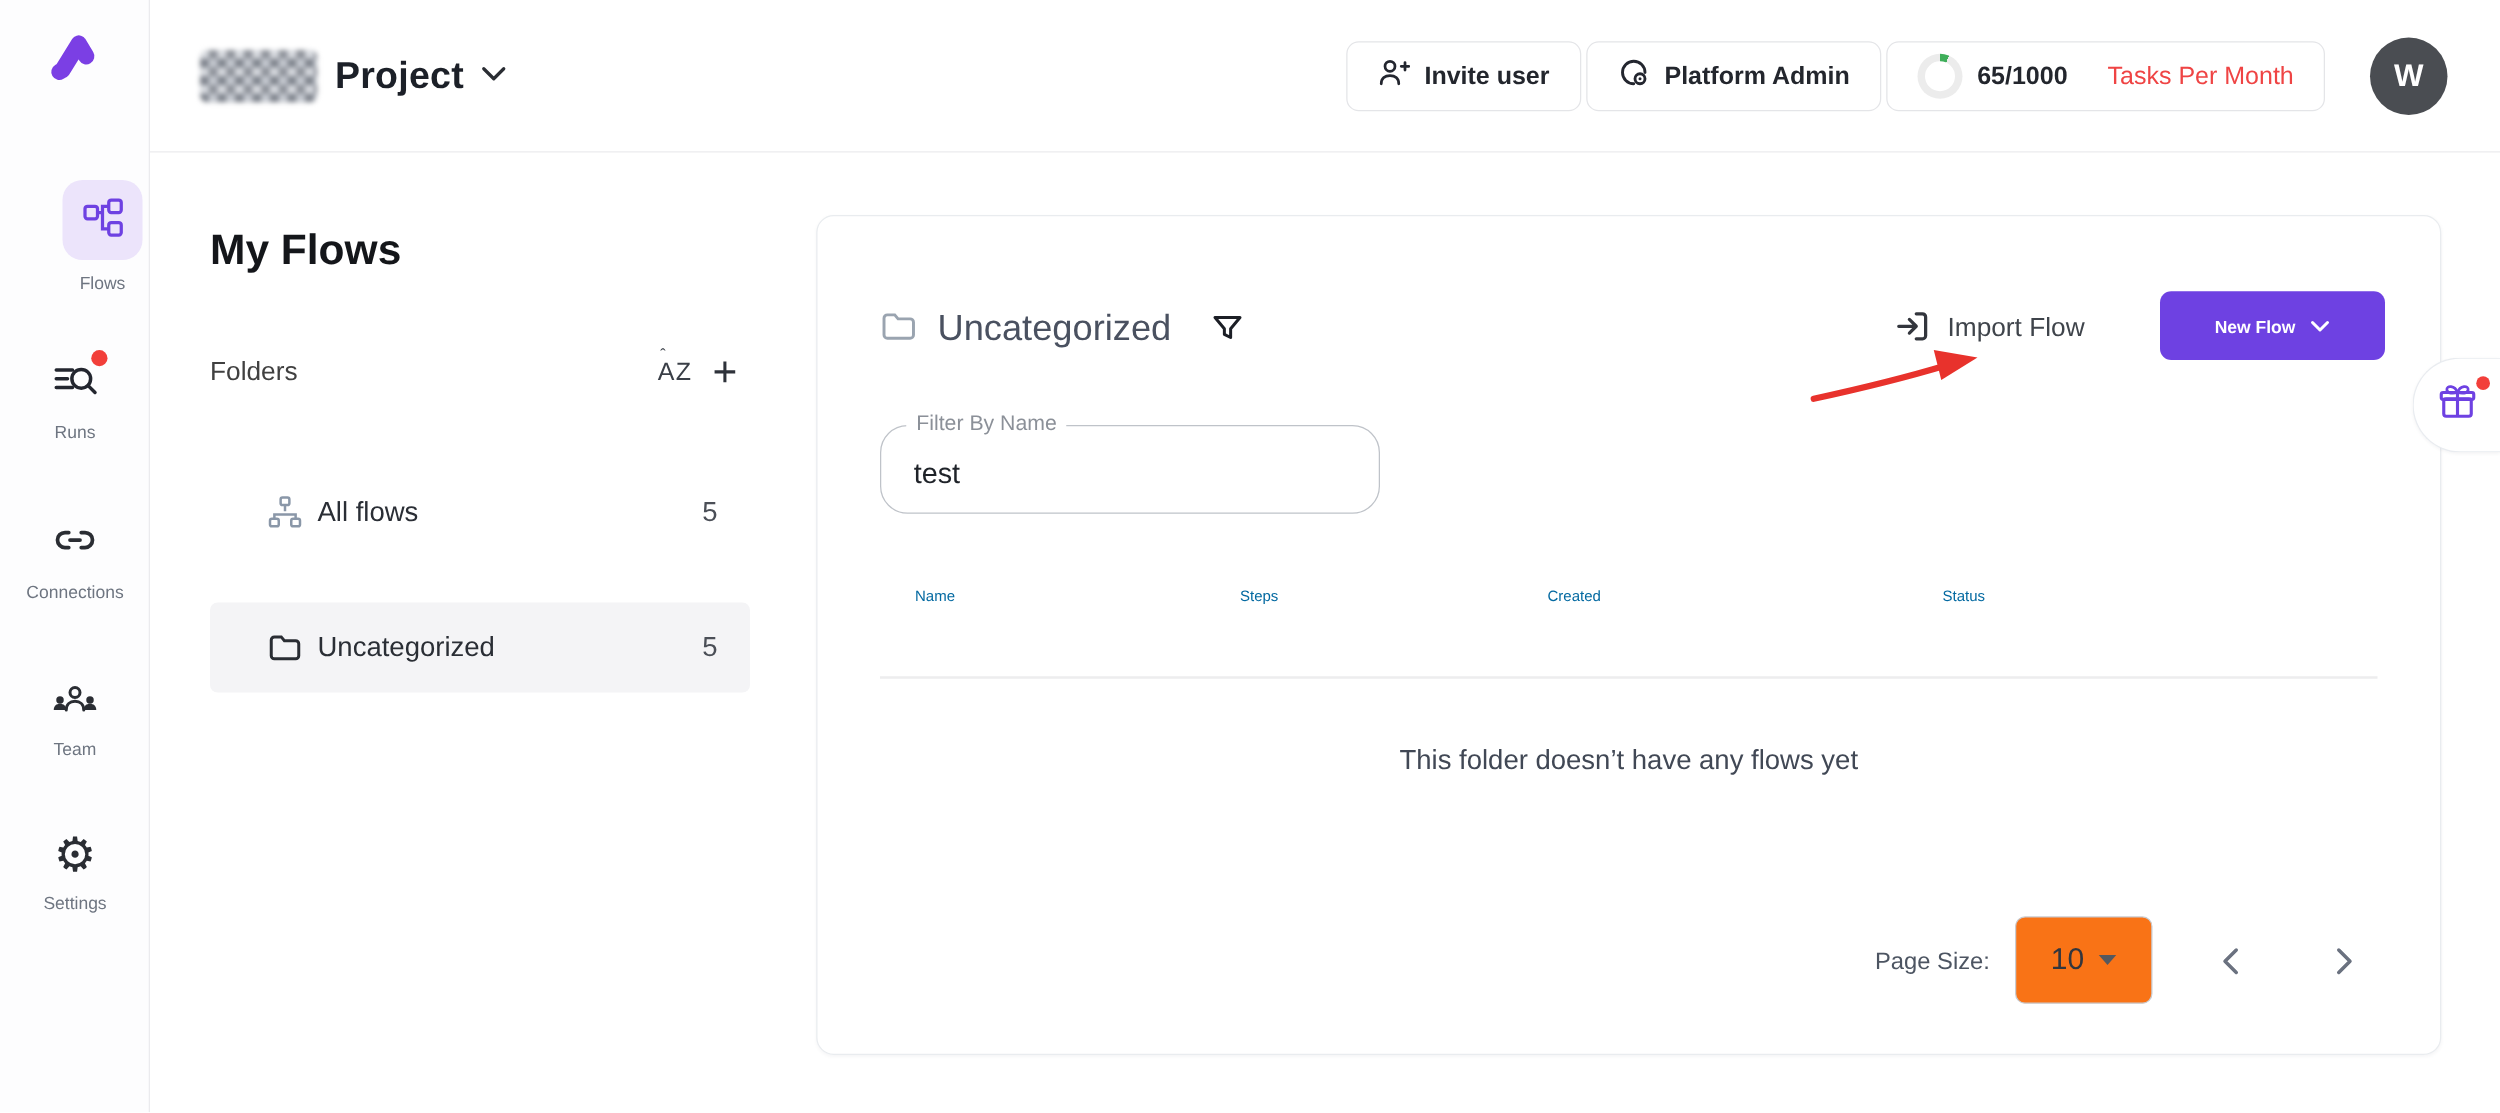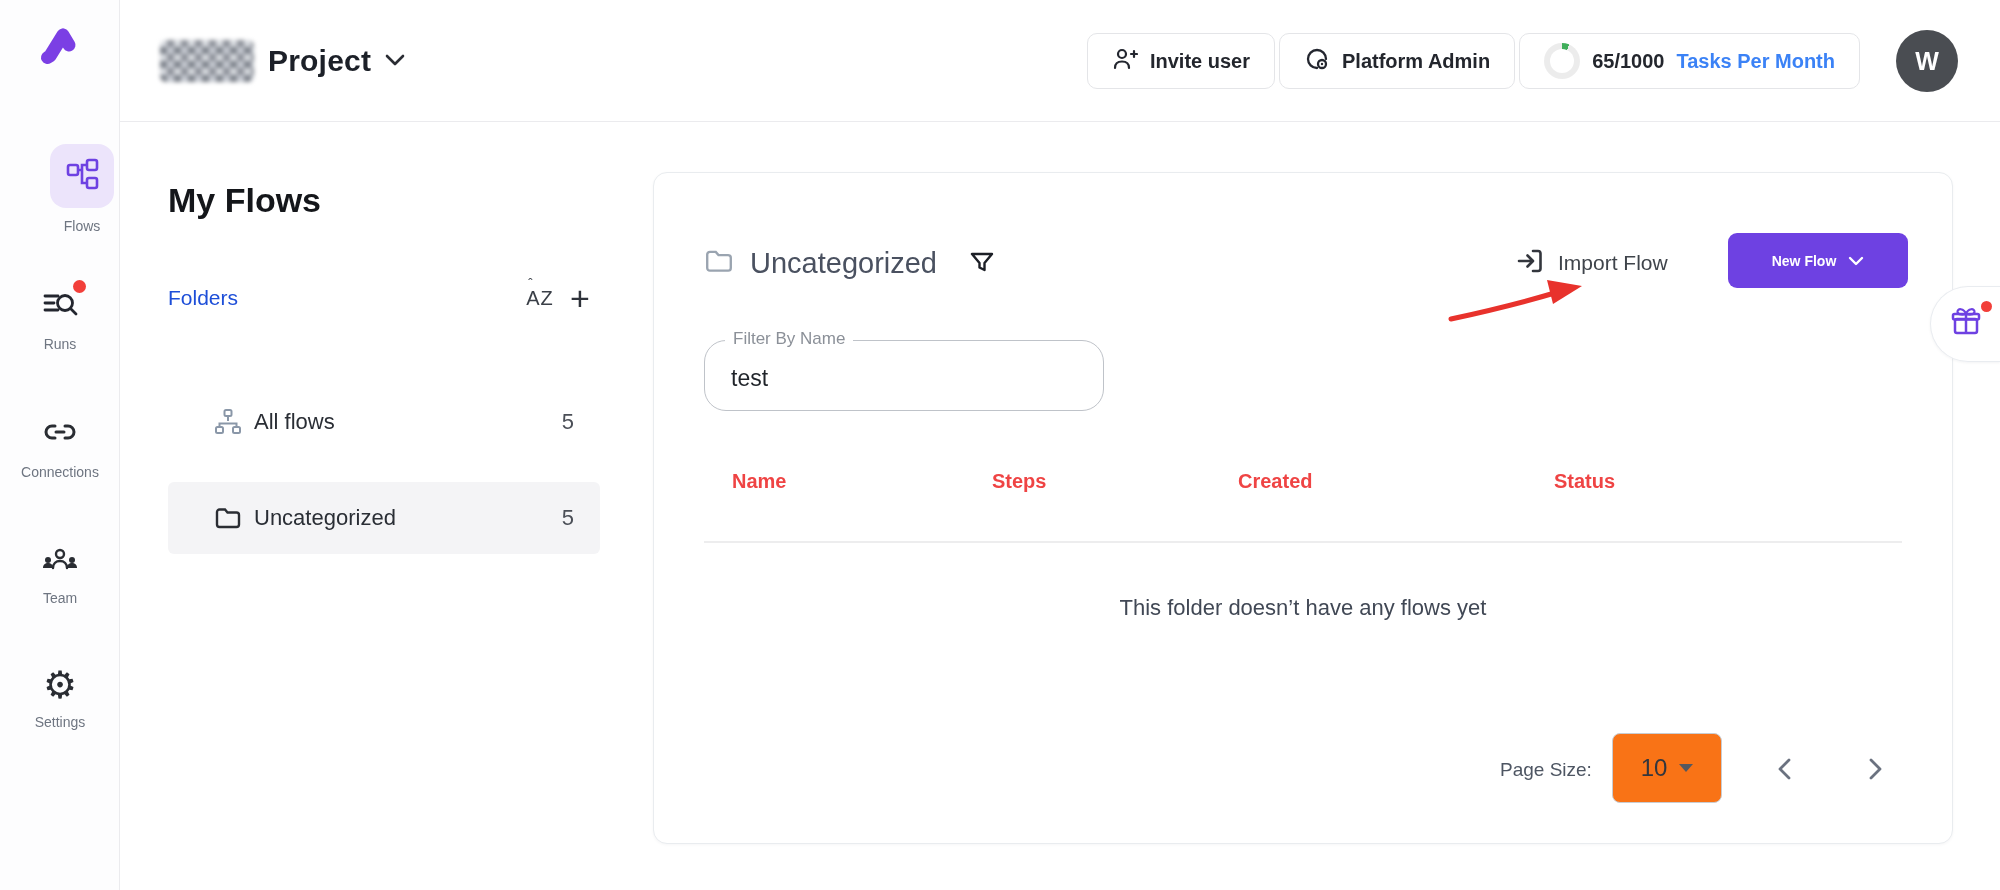--- a/index.html
+++ b/index.html
@@ -29,28 +29,28 @@
     background:conic-gradient(from 0deg,#8d9199 25%,#c6cad1 0 50%,#7e838c 0 75%,#d8dbe0 0) 0 0/14px 14px;}
   .project-label{font-size:30px;font-weight:700;color:#1c2028;letter-spacing:.2px;}
   .topbar-right{position:absolute;right:42px;top:0;height:122px;display:flex;align-items:center;gap:4px;}
   .tb-btn{height:56px;display:flex;align-items:center;gap:12px;padding:0 24px;background:#fff;
     border:1px solid #e4e5e8;border-radius:10px;font-size:20px;font-weight:600;color:#23262d;cursor:pointer;}
   .tasks-badge{cursor:default;}
   .ring{position:relative;width:36px;height:36px;border-radius:50%;
     background:conic-gradient(var(--progress-green) 0 24deg,#ececec 24deg 360deg);}
   .ring::after{content:"";position:absolute;left:6px;top:6px;width:24px;height:24px;border-radius:50%;background:#fff;}
   .tasks-frac{font-weight:700;color:#23262d;}
-  .tasks-label{font-weight:700;color:#3b82f6;}
+  .tasks-label{font-weight:400;color:#ef4444;margin-left:20px;}
   .avatar{width:62px;height:62px;margin-left:32px;border-radius:50%;background:var(--avatar-bg);
     color:#fff;font-size:25px;font-weight:700;display:flex;align-items:center;justify-content:center;cursor:pointer;}
 
   
   .page-title{position:absolute;left:168px;top:166px;font-size:34px;font-weight:700;color:#14161a;margin-top:15px;}
   .folders-head{position:absolute;left:168px;top:278px;width:432px;display:flex;align-items:center;}
-  .folders-label{font-size:21px;color:#1d4ed8;}
+  .folders-label{font-size:21px;color:#404040;}
   .folders-head .spacer{flex:1;}
   .icon-btn{display:inline-flex;align-items:center;justify-content:center;width:40px;height:40px;cursor:pointer;border-radius:8px;}
   .az{position:relative;font-size:20px;color:#3a3f47;letter-spacing:1px;text-align:right;}
   .az .caret{position:absolute;top:-11px;left:2px;font-size:13px;color:#3a3f47;}
   .plus{font-size:34px;font-weight:300;color:#2e323a;line-height:1;}
   .folder-row{position:absolute;left:168px;width:432px;height:72px;display:flex;align-items:center;
     padding:0 26px 0 46px;border-radius:6px;cursor:pointer;}
   .folder-row.selected{background:#f4f4f6;}
   .folder-row .f-icon{display:flex;width:30px;}
   .folder-row .f-name{margin-left:10px;font-size:22px;color:#2a2e35;}
@@ -65,21 +65,21 @@
   .import-group{position:absolute;left:862px;top:62px;height:56px;display:flex;align-items:center;gap:14px;cursor:pointer;}
   .import-label{font-size:21px;font-weight:500;color:#3f444b;}
   .btn-primary{position:absolute;left:1074px;top:60px;width:180px;height:55px;border:none;border-radius:9px;
     background:var(--accent);color:#fff;font-size:14px;font-weight:700;font-family:"Liberation Sans",sans-serif;
     display:flex;align-items:center;justify-content:center;gap:12px;cursor:pointer;}
   .filter-field{position:absolute;left:50px;top:167px;width:400px;height:71px;border:1.5px solid #bfc3c9;border-radius:22px;}
   .filter-label{position:absolute;left:20px;top:-12px;background:#fff;padding:0 8px;font-size:17px;color:#8b9098;}
   .filter-input{position:absolute;left:0;top:0;width:100%;height:100%;border:none;outline:none;background:transparent;
     padding:6px 0 0 26px;font-size:23px;color:#1f2329;font-family:"Liberation Sans",sans-serif;}
   .thead{position:absolute;left:0;top:297px;width:100%;height:40px;}
-  .th{position:absolute;font-size:20px;font-weight:700;color:#ef4444;}
+  .th{position:absolute;font-size:12px;font-weight:400;color:#0369a1;}
   .th.c0{left:78px;} .th.c1{left:338px;} .th.c2{left:584px;} .th.c3{left:900px;}
   .thead-divider{position:absolute;left:50px;right:50px;top:368px;height:2px;background:#ededee;}
   .empty-msg{position:absolute;left:0;top:422px;width:100%;text-align:center;font-size:22px;color:#414855;}
   .pager{position:absolute;left:0;top:560px;width:100%;height:72px;}
   .page-size-label{position:absolute;left:846px;top:26px;font-size:19px;font-weight:500;color:#4d5562;}
   .page-size-select{position:absolute;left:958px;top:0;width:110px;height:70px;border:1.5px solid #c9ccd1;border-radius:8px;
     display:flex;align-items:center;justify-content:center;gap:12px;cursor:pointer;background:#f97316;}
   .page-size-value{font-size:24px;color:#33363d;}
   .select-caret{width:0;height:0;border-left:7px solid transparent;border-right:7px solid transparent;border-top:8px solid #55585e;}
   .pg-chevron{position:absolute;top:22px;width:28px;height:28px;display:flex;align-items:center;justify-content:center;cursor:pointer;}
@@ -214,21 +214,21 @@
     <span class="folders-label">Folders</span>
     <span class="spacer"></span>
     <span class="icon-btn">
       <span class="az">A<span class="caret">ˆ</span>Z</span>
     </span>
     <span class="icon-btn">
       <span class="plus">+</span>
     </span>
   </div>
 
-  <div class="folder-row" style="top:386px;">
+  <div class="folder-row" style="top:374px;">
     <span class="f-icon">
       <svg width="28" height="28" viewBox="0 0 28 28" fill="none">
         <rect x="10.5" y="2" width="7" height="6" rx="1.5" stroke="#8a97a8" stroke-width="2"></rect>
         <rect x="2" y="19" width="7" height="6" rx="1.5" stroke="#8a97a8" stroke-width="2"></rect>
         <rect x="19" y="19" width="7" height="6" rx="1.5" stroke="#8a97a8" stroke-width="2"></rect>
         <path d="M14 8 V13 M5.5 19 V15.5 H22.5 V19" stroke="#8a97a8" stroke-width="2"></path>
       </svg>
     </span>
     <span class="f-name">All flows</span>
     <span class="f-count">5</span>

